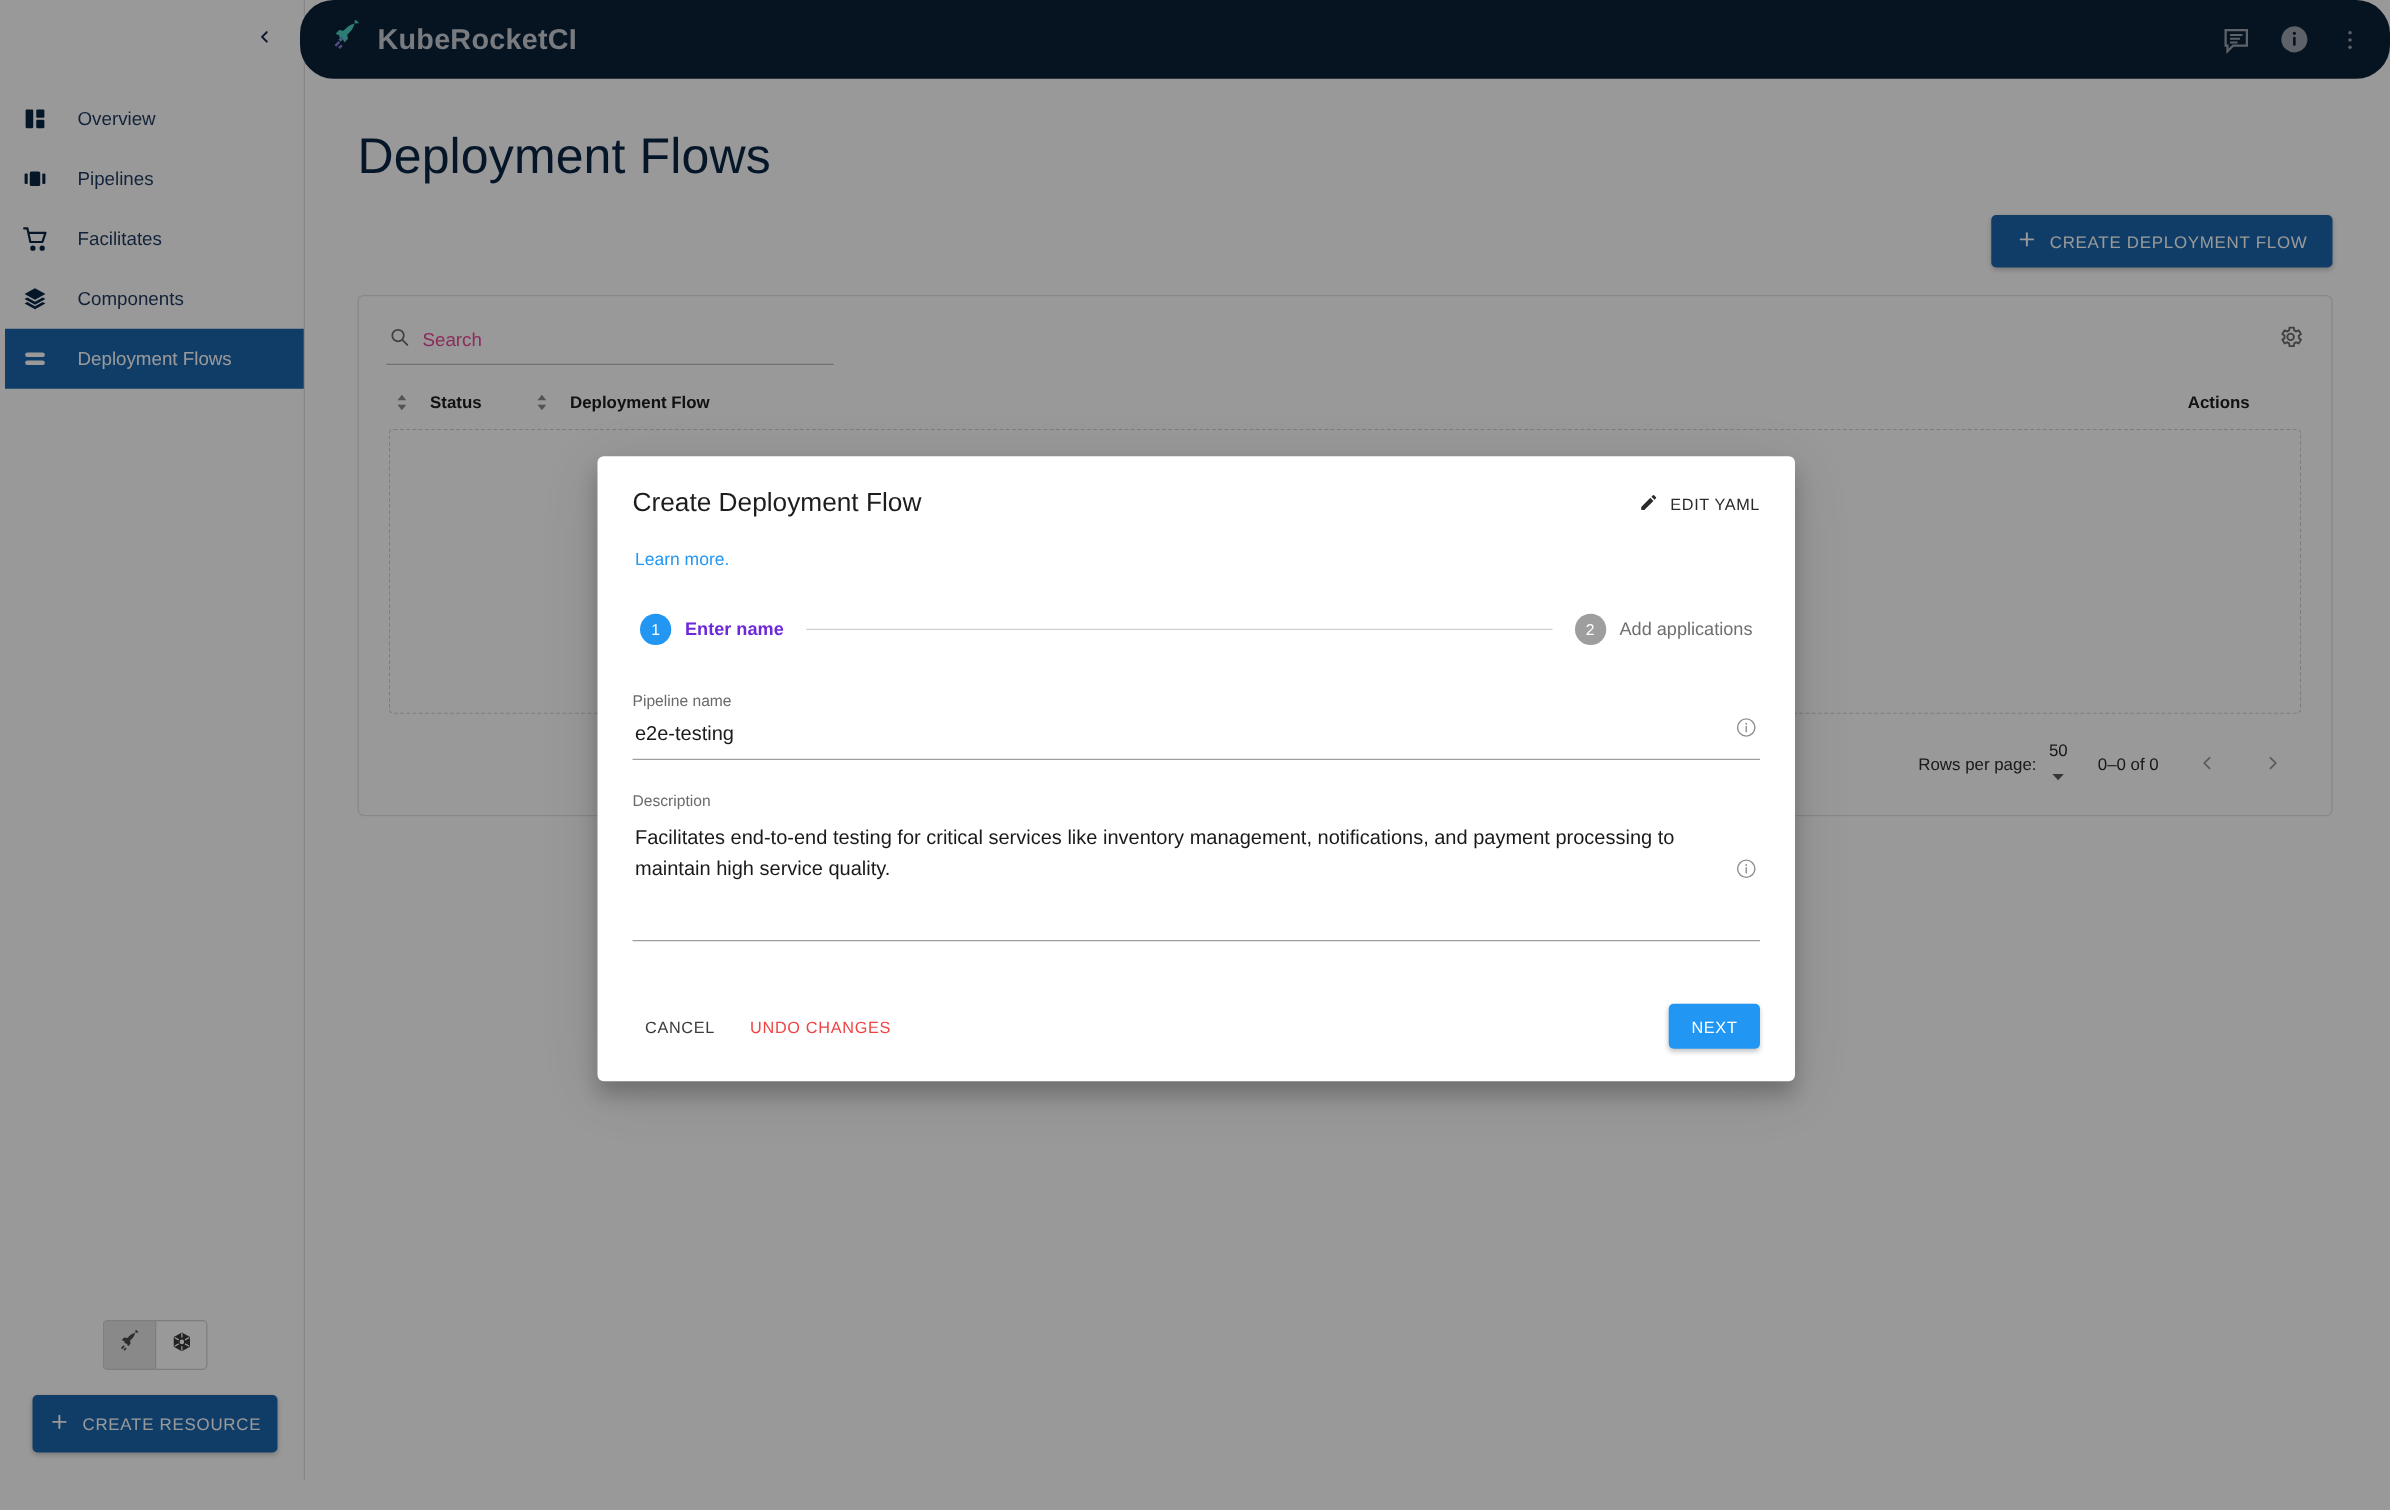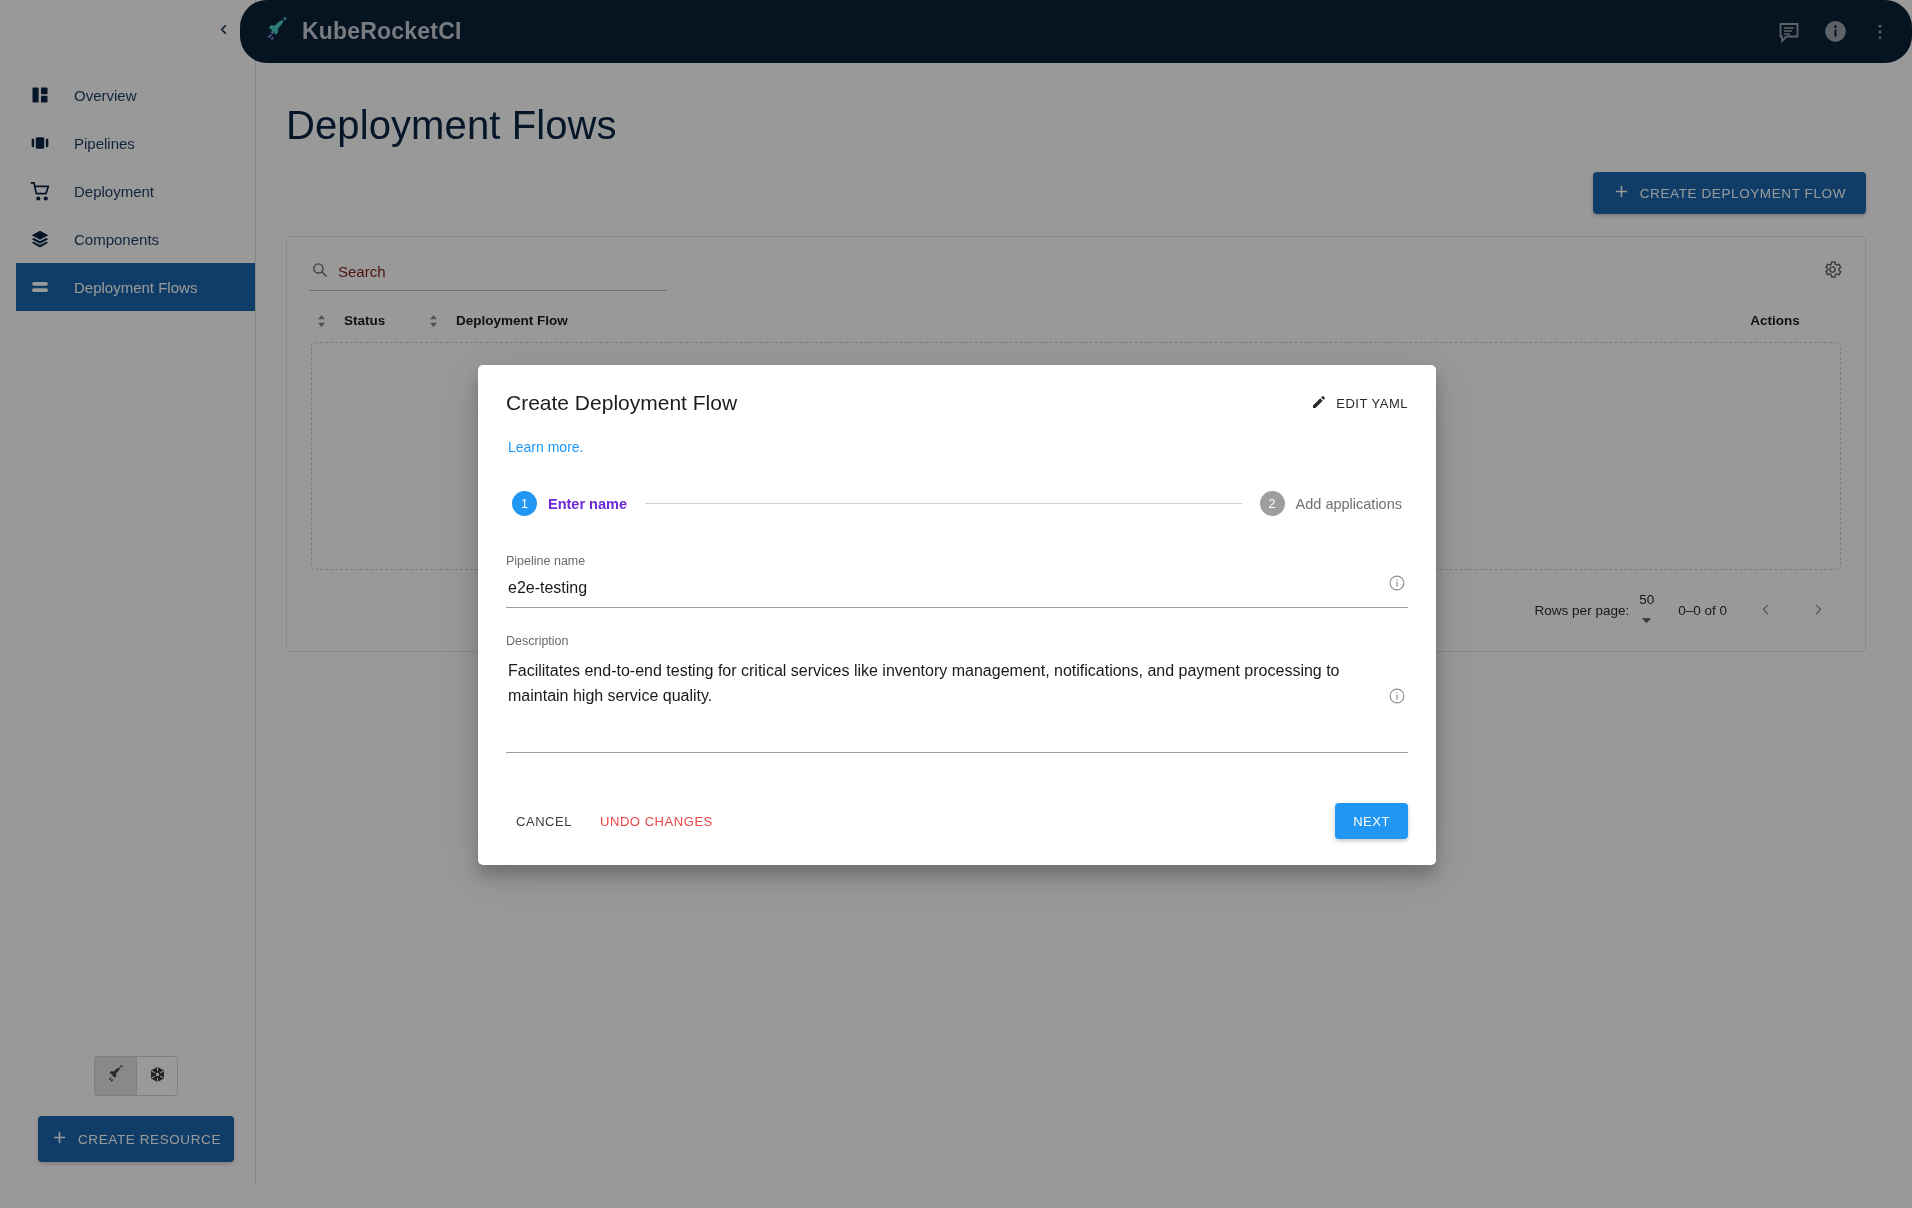--- a/index.html
+++ b/index.html
@@ -13,21 +13,21 @@
 
   
   .scrim {
     position: absolute; inset: 0;
     background: rgba(0,0,0,0.40);
     z-index: 50;
   }
 
   
   .sidebar {
-    position: absolute; left: 16px; top: 0;
+    position: absolute; left: 4px; top: 0;
     width: 240px; height: 1184px;
     background: #ffffff;
     border-right: 1px solid #e0e0e0;
     z-index: 5;
   }
   .sidebar-top {
     height: 63px;
     display: flex; align-items: center; justify-content: flex-end;
     padding-right: 14px;
   }
@@ -126,21 +126,21 @@
     background: #fff; padding: 18px 22px 14px 22px;
   }
   .panel-head {
     display: flex; align-items: flex-start; justify-content: space-between;
   }
   .search-wrap {
     display: flex; align-items: center; gap: 10px;
     border-bottom: 1px solid #bdbdbd;
     width: 358px; padding: 6px 2px 8px 2px;
   }
-  .search-wrap .ph { color: #7f1d1d; font-size: 15px; }
+  .search-wrap .ph { color: #ec4899; font-size: 15px; }
   .gear-btn { color: #6b6b6b; cursor: pointer; padding-top: 4px; }
 
   .table-head {
     display: flex; align-items: center;
     padding: 22px 8px 14px 8px;
     font-size: 13.5px; font-weight: 700; color: #1d1d1d;
   }
   .th { display: flex; align-items: center; gap: 18px; text-align: right; }
   .th.status { width: 112px; }
   .th.dflow { flex: 1; }
@@ -278,21 +278,21 @@
       </div>
 
       <div class="nav-item">
         <span class="nav-ico">
           <svg width="21" height="21" viewBox="0 0 24 24" fill="none" stroke="currentColor" stroke-width="2" stroke-linecap="round" stroke-linejoin="round">
               <circle cx="9.5" cy="20" r="1.4" fill="currentColor"></circle>
               <circle cx="18" cy="20" r="1.4" fill="currentColor"></circle>
               <path d="M1.5 2h3l2.7 12.4h11L21 6H6"></path>
             </svg>
         </span>
-        <span class="nav-label">Deployment</span>
+        <span class="nav-label">Facilitates</span>
       </div>
 
       <div class="nav-item">
         <span class="nav-ico">
           <svg width="20" height="20" viewBox="0 0 24 24" fill="currentColor">
               <path d="M12 2 2 7.5l10 5.5 10-5.5z"></path>
               <path d="M2 12.2 12 17.7l10-5.5 -2.6-1.45L12 14.8 4.6 10.75z"></path>
               <path d="M2 16.6 12 22.1l10-5.5 -2.6-1.45L12 19.2 4.6 15.15z"></path>
             </svg>
         </span>

